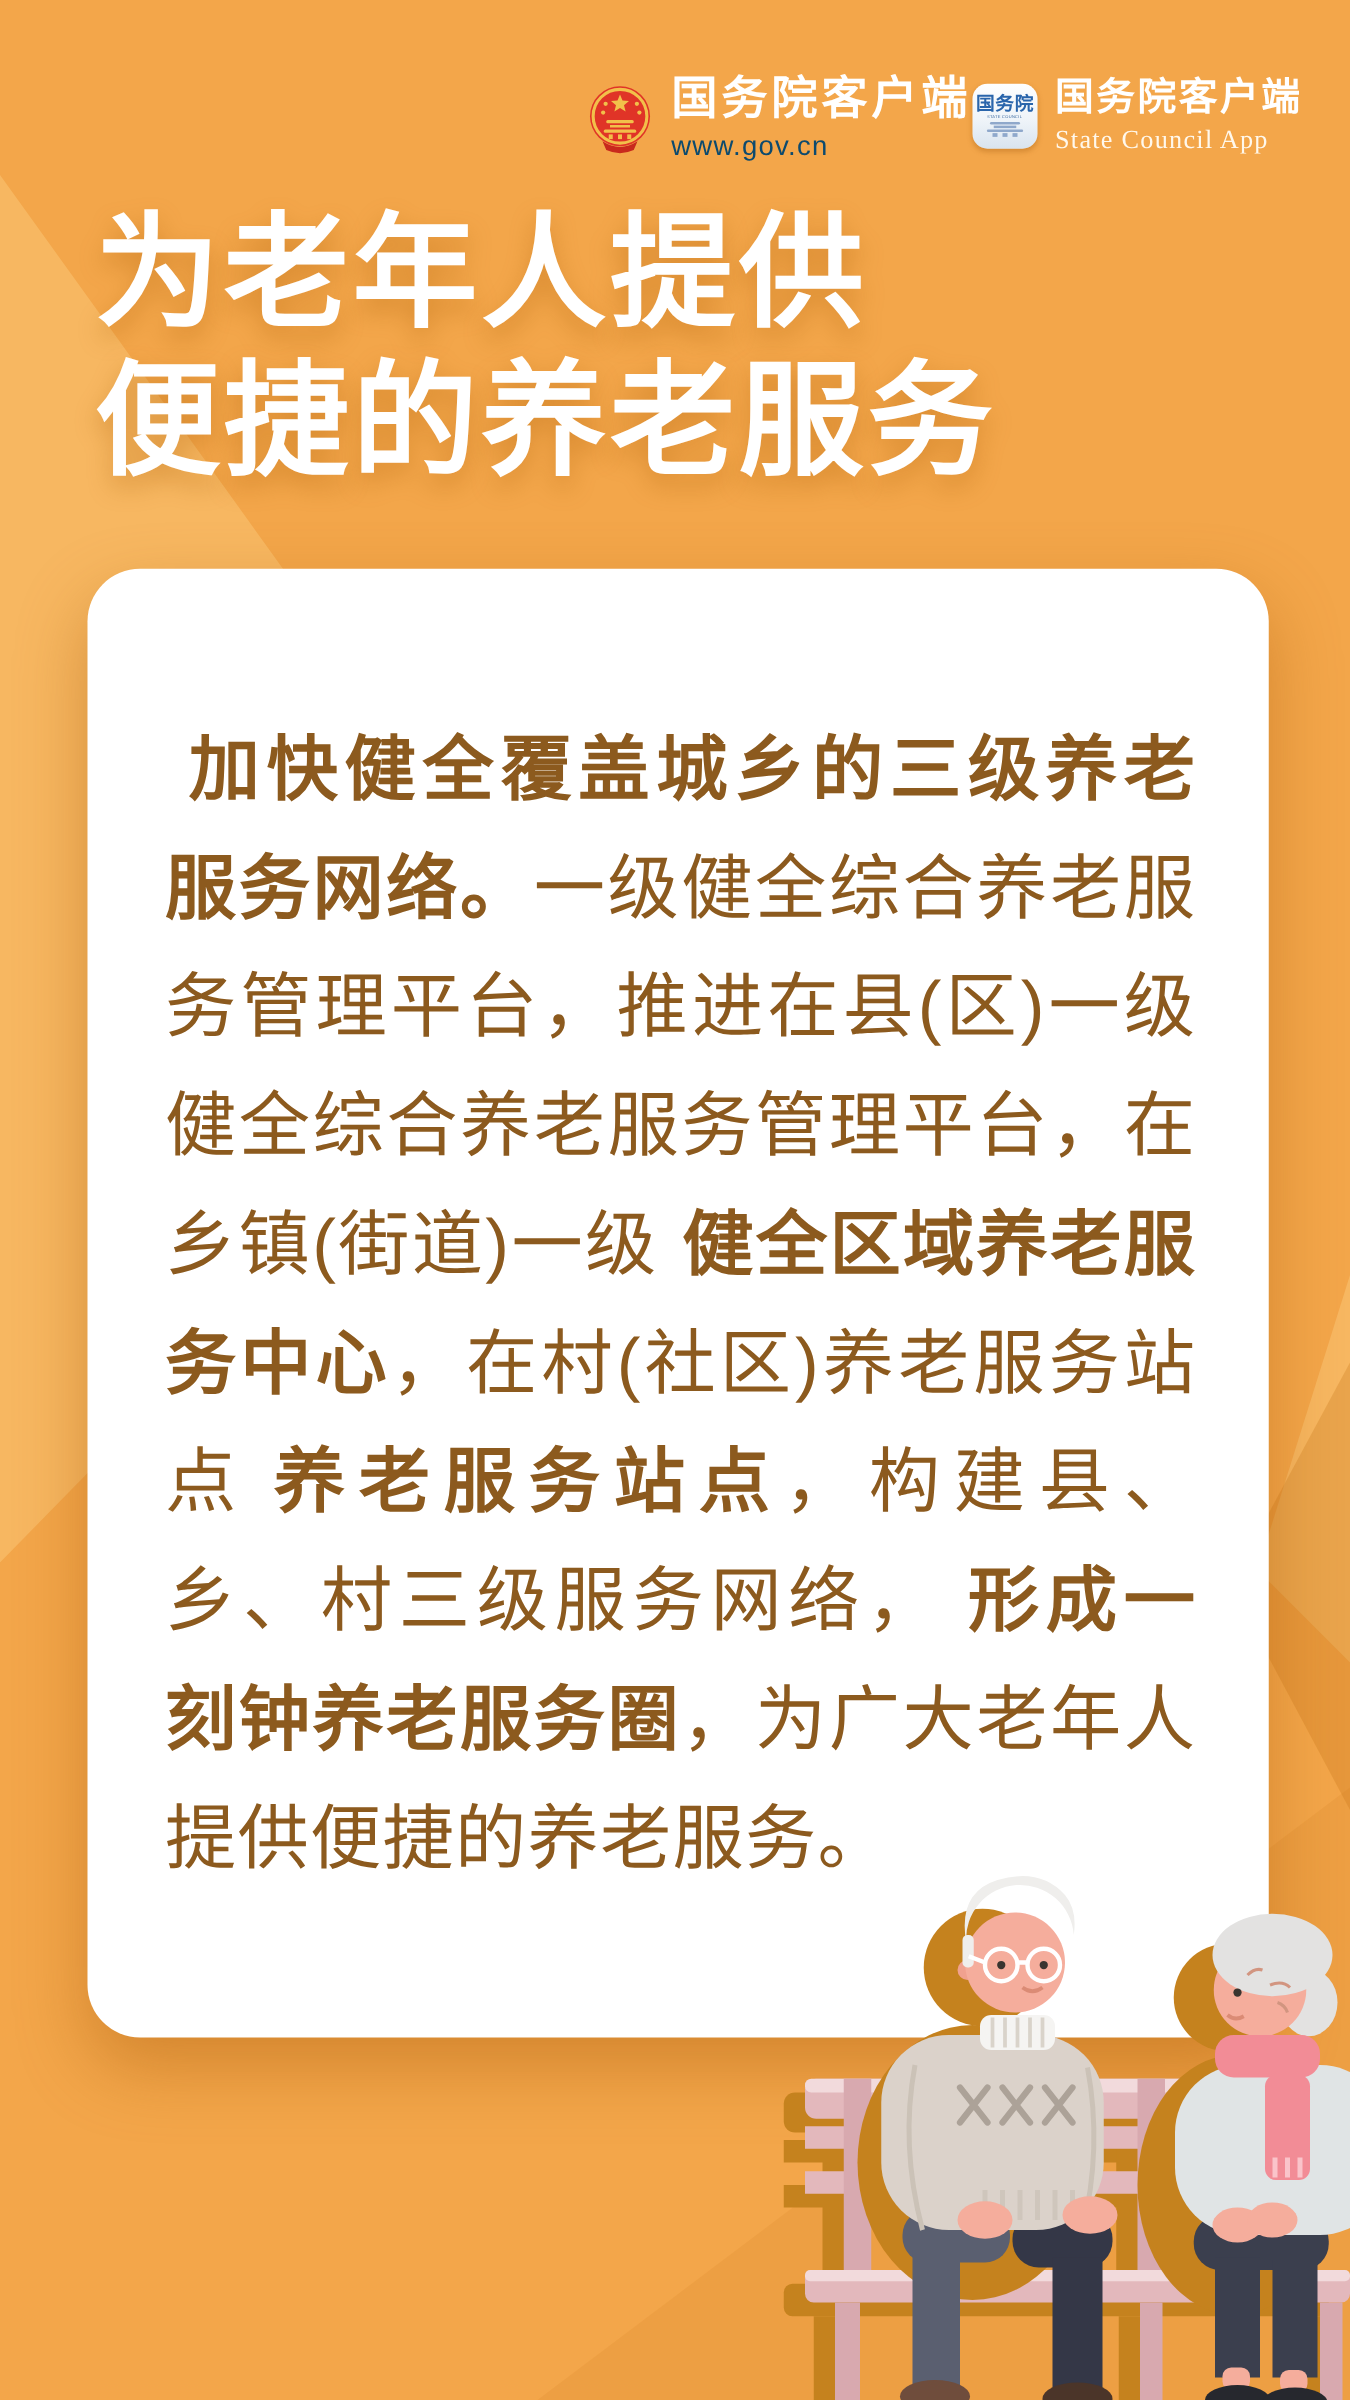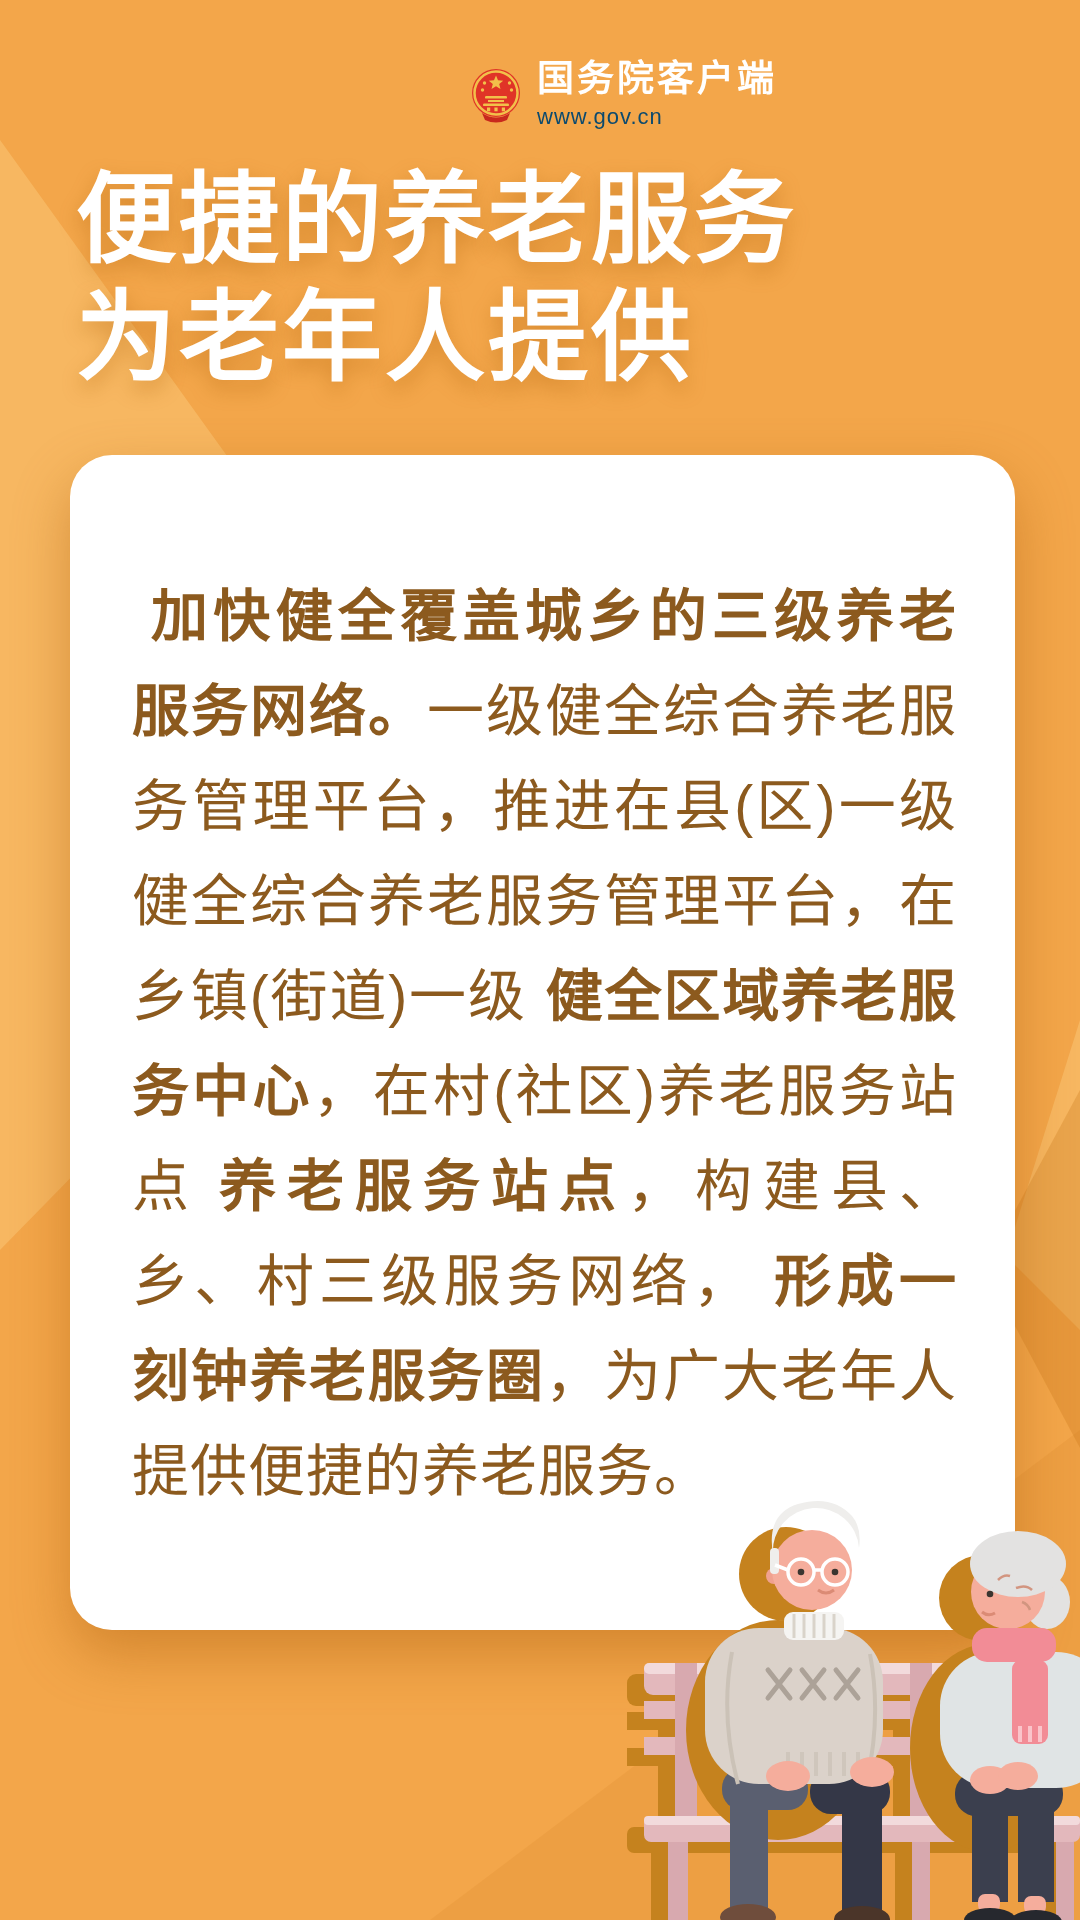--- a/index.html
+++ b/index.html
@@ -77,24 +77,44 @@
         <rect x="31.8" y="41.5" width="3.2" height="3.8"></rect>
       </g>
       <path d="M12 47 q14 9 28 0 l-3 7 q-11 5 -22 0z" fill="#C8291D"></path>
     </svg>
     <div class="gov-text">
       <div class="gov-text-name">国务院客户端</div>
       <div class="gov-text-url">www.gov.cn</div>
     </div>
   </div>
 
+  <div class="app-logo">
+    <div class="app-icon">
+      <div class="app-icon-title">国务院</div>
+      <div class="app-icon-sub">STATE COUNCIL</div>
+      <svg width="32" height="13" viewBox="0 0 32 13">
+        <g fill="#8FA8CB">
+          <rect x="4" y="0.5" width="24" height="2" rx="1"></rect>
+          <rect x="7" y="3.5" width="18" height="2"></rect>
+          <rect x="1.5" y="6.5" width="29" height="2" rx="1"></rect>
+          <rect x="6" y="9.5" width="4" height="3"></rect>
+          <rect x="14" y="9.5" width="4" height="3"></rect>
+          <rect x="22" y="9.5" width="4" height="3"></rect>
+        </g>
+      </svg>
+    </div>
+    <div class="app-text">
+      <div class="app-text-name">国务院客户端</div>
+      <div class="app-text-sub">State Council App</div>
+    </div>
+  </div>
 
   <div class="title">
+    <div>为老年人提供</div>
     <div>便捷的养老服务</div>
-    <div>为老年人提供</div>
   </div>
 
   <div class="card">
     <div class="card-text"><span class="bold">加快健全覆盖城乡的三级养老服务网络。</span><span>一级健全综合养老服务管理平台，推进在县(区)一级健全综合养老服务管理平台，在乡镇(街道)一级</span><span class="bold">健全区域养老服务中心</span><span>，在村(社区)养老服务站点</span><span class="bold">养老服务站点</span><span>，构建县、乡、村三级服务网络，</span><span class="bold">形成一刻钟养老服务圈</span><span>，为广大老年人提供便捷的养老服务。</span></div>
   </div>
 
   <svg class="illustration" viewBox="0 0 560 440">
 
     <g fill="#C5821E" transform="translate(-17,11)">
       <rect x="124" y="183" width="436" height="32" rx="9"></rect>

